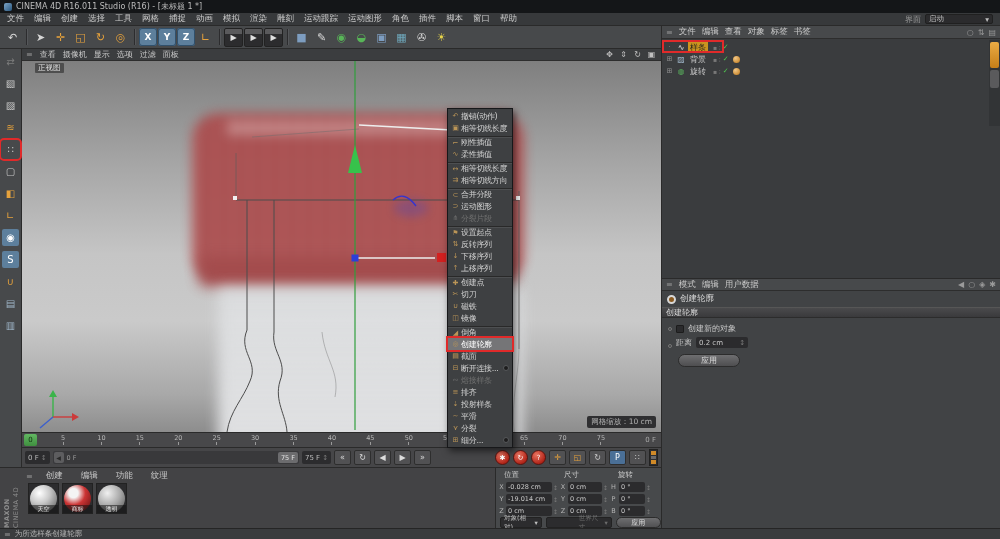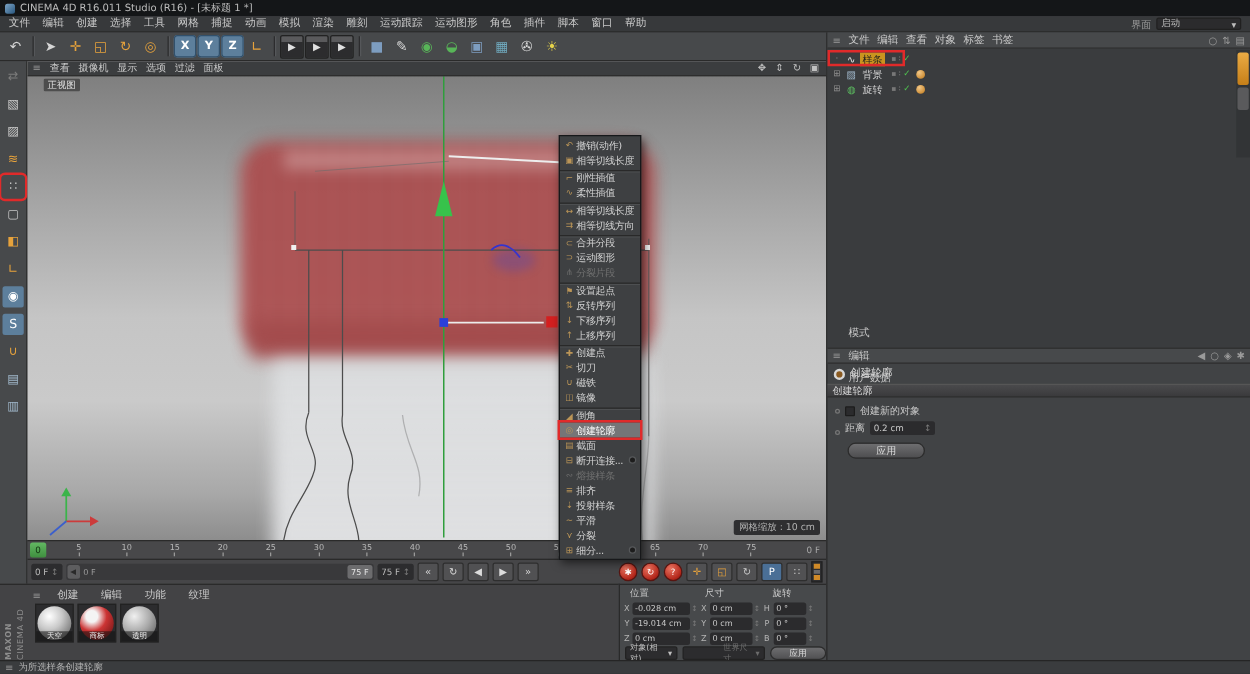--- a/index.html
+++ b/index.html
@@ -697,21 +697,21 @@
       </div>
     </div>
 
     <div class="layout-strip">
       <span class="layout-tab"></span>
       <span class="layout-tab2"></span>
     </div>
 
     <div class="am-tabs">
       <span class="pan-ico">≡</span>
-      <span style="display:flex;gap:6px;flex-direction:column;">
+      <span style="display:flex;gap:6px;">
 
           <span class="menu-item" style="padding:0;">模式</span>
 
           <span class="menu-item" style="padding:0;">编辑</span>
 
           <span class="menu-item" style="padding:0;">用户数据</span>
         </span>
       <span class="tabs-right">
         <span class="pan-ico">◀</span>
         <span class="pan-ico">○</span>

